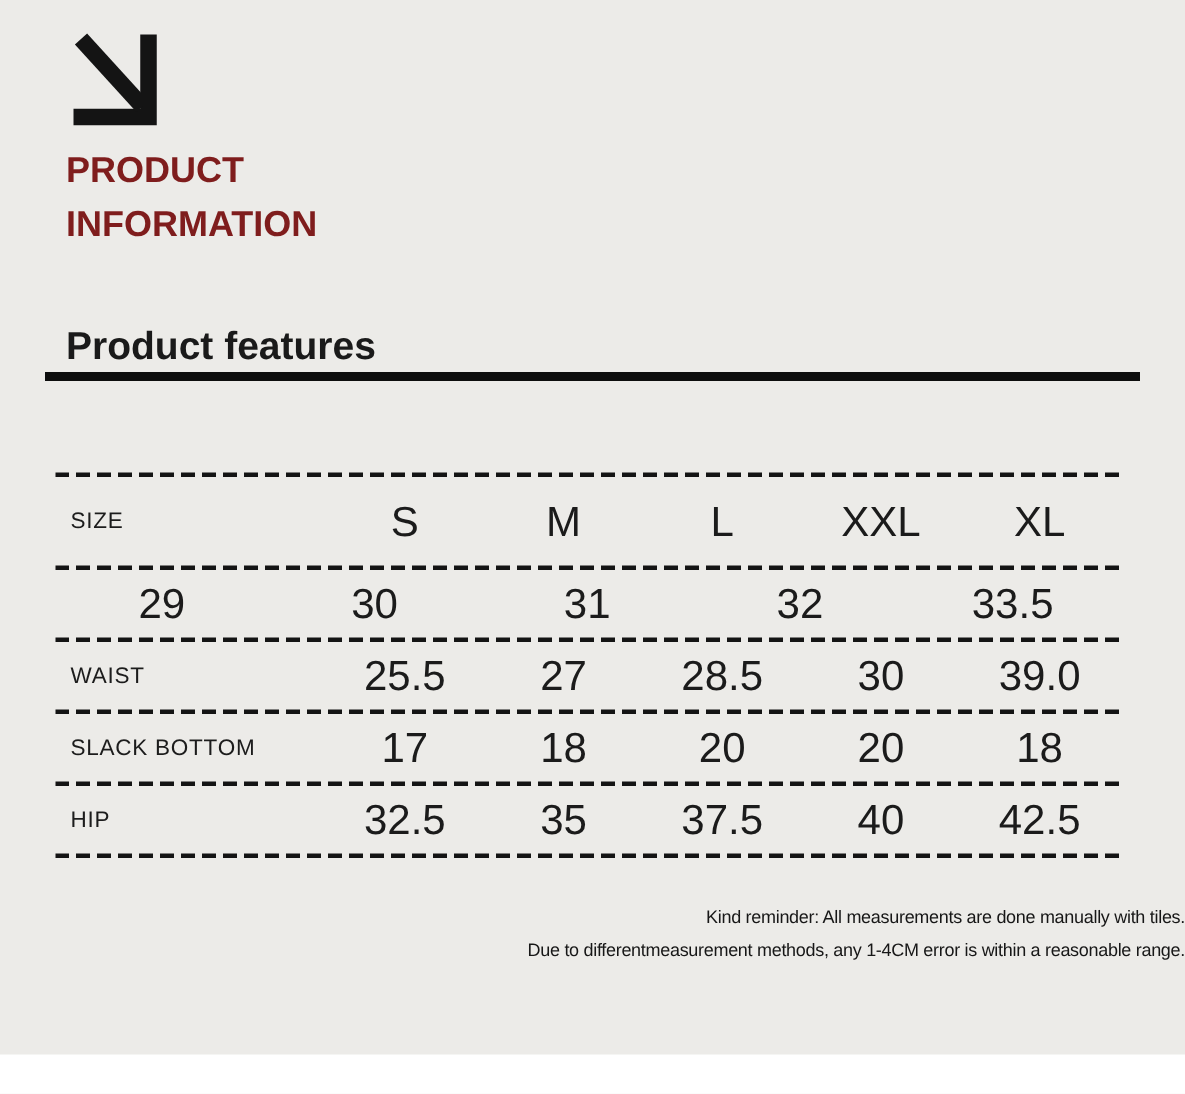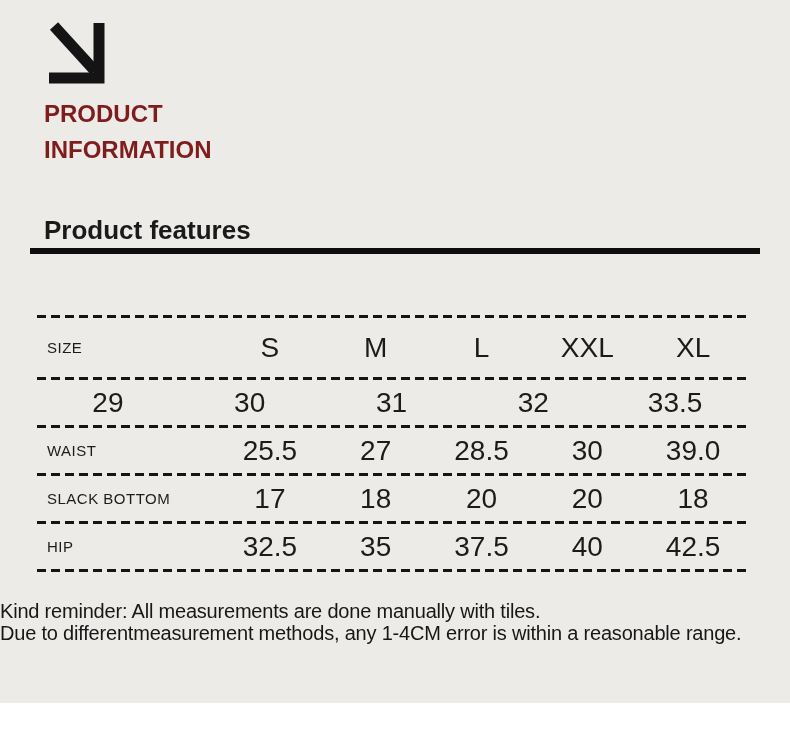--- a/index.html
+++ b/index.html
@@ -88,22 +88,22 @@
     text-align: center;
     font-size: 28px;
     color: #1b1b1b;
     white-space: nowrap;
   }
   .footer-note {
     position: absolute;
     left: 0;
     top: 601px;
     width: 790px;
-    text-align: left;
-    font-size: 20px;
+    text-align: right;
+    font-size: 12px;
     line-height: 21.5px;
     letter-spacing: -0.2px;
     color: #171717;
   }
 </style>
 </head>
 <body>
 
 <div class="viewport">
   <div class="page">

